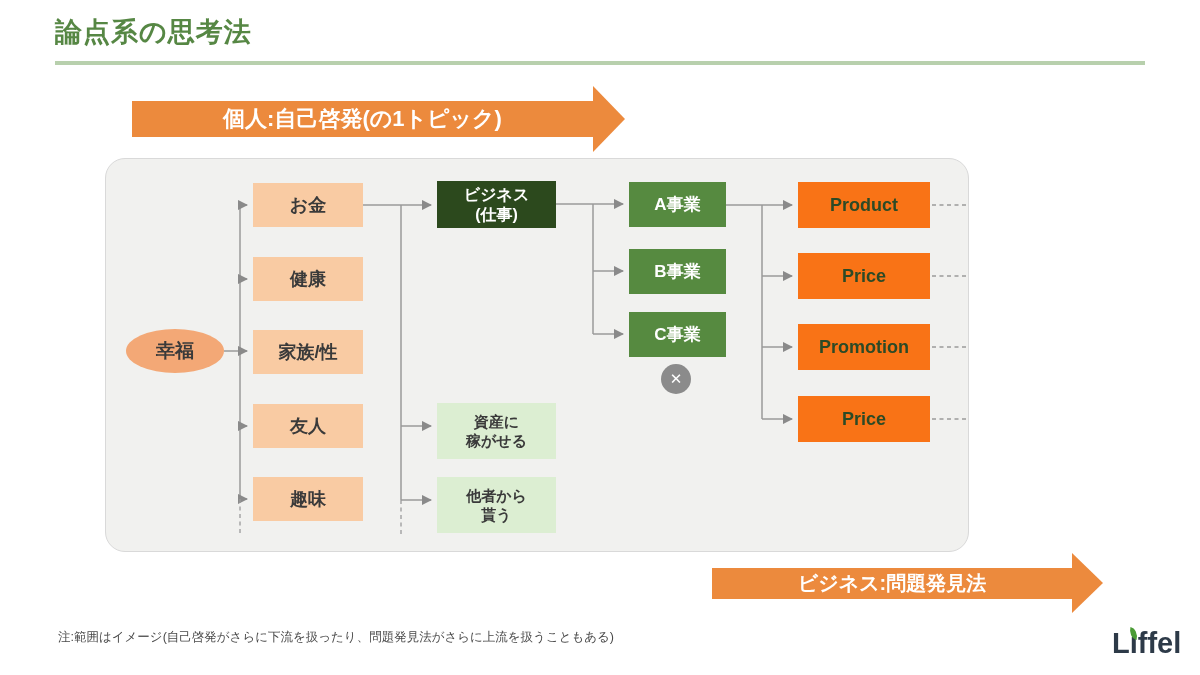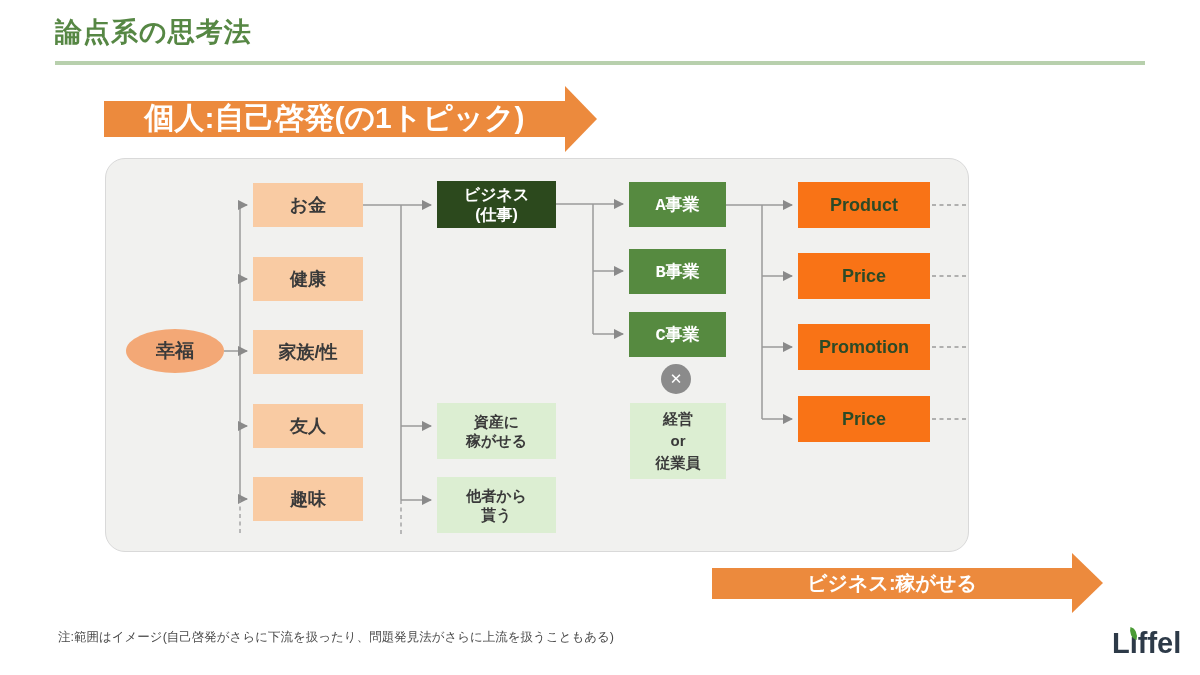--- a/index.html
+++ b/index.html
@@ -8,21 +8,21 @@
 
   .title{position:absolute;left:55px;top:14px;margin:0;font-size:27px;font-weight:bold;
          color:#568744;letter-spacing:1px;}
   .title-rule{position:absolute;left:55px;top:61px;width:1090px;height:4px;background:#b8d0ad;}
 
   .banner{position:absolute;display:flex;align-items:center;}
   .banner-rect{background:#ec8a3d;color:#fff;font-weight:bold;display:flex;
                align-items:center;justify-content:center;}
   .banner-tri{width:0;height:0;}
   .banner-top{left:104px;top:85px;height:67px;}
-  .banner-top .banner-rect{width:461px;height:36px;font-size:30px;}
+  .banner-top .banner-rect{width:461px;height:36px;font-size:22px;margin-left:28px;}
   .banner-top .banner-tri{border-top:33px solid transparent;border-bottom:33px solid transparent;
                           border-left:32px solid #ec8a3d;}
   .banner-bottom{left:712px;top:553px;height:60px;}
   .banner-bottom .banner-rect{width:360px;height:31px;font-size:20px;}
   .banner-bottom .banner-tri{border-top:30px solid transparent;border-bottom:30px solid transparent;
                              border-left:31px solid #ec8a3d;}
 
   .canvas{position:absolute;left:105px;top:158px;width:864px;height:394px;background:#f1f1ef;
           border:1px solid #d9d9d9;border-radius:20px;box-sizing:border-box;}
 
@@ -30,21 +30,21 @@
 
   .node{position:absolute;display:flex;align-items:center;justify-content:center;
         font-weight:bold;color:#3a3a3a;text-align:center;box-sizing:border-box;}
   .ellipse{left:126px;top:329px;width:98px;height:44px;border-radius:50%;
            background:#f3a876;font-size:19px;}
   .peach{left:253px;width:110px;height:44px;background:#f9cba3;font-size:18px;}
   .dark{left:437px;top:181px;width:119px;height:47px;background:#2c491d;color:#ffffff;
         font-size:16px;line-height:1.25;flex-direction:column;}
   .pale{left:437px;width:119px;height:56px;background:#dceed2;font-size:15px;
         line-height:1.3;flex-direction:column;}
-  .abc{left:629px;width:97px;height:45px;background:#568a40;color:#ffffff;font-size:17px;font-family:Liberation Mono, monospace;}
+  .abc{left:629px;width:97px;height:45px;background:#568a40;color:#ffffff;font-size:17px;}
   .role{left:630px;top:403px;width:96px;height:76px;background:#dceed2;font-size:15px;
         line-height:1.45;flex-direction:column;}
   .fourp{left:798px;width:132px;height:46px;background:#f97316;color:#2c4a26;font-size:18px;}
   .times{position:absolute;left:661px;top:364px;width:30px;height:30px;border-radius:50%;
          background:#8b8b8b;color:#fff;display:flex;align-items:center;justify-content:center;
          font-size:15px;font-weight:bold;}
 
   .footnote{position:absolute;left:58px;top:629px;font-size:12.5px;color:#4a4a4a;text-align:right;}
 
   .logo{position:absolute;left:1112px;top:624px;font-size:29px;line-height:38px;font-weight:bold;
@@ -126,33 +126,28 @@
     <span>他者から</span>
     <span>貰う</span>
   </div>
 
   <div class="node abc" style="top:182px">A事業</div>
   <div class="node abc" style="top:249px">B事業</div>
   <div class="node abc" style="top:312px">C事業</div>
 
   <div class="times">✕</div>
 
-  <div class="node role">
-    <span>経営</span>
-    <span>or</span>
-    <span>従業員</span>
-  </div>
 
   <div class="node fourp" style="top:182px">Product</div>
   <div class="node fourp" style="top:253px">Price</div>
   <div class="node fourp" style="top:324px">Promotion</div>
   <div class="node fourp" style="top:396px">Price</div>
 
   <div class="banner banner-bottom">
-    <div class="banner-rect">ビジネス:稼がせる</div>
+    <div class="banner-rect">ビジネス:問題発見法</div>
     <div class="banner-tri"></div>
   </div>
 
   <div class="footnote">注:範囲はイメージ(自己啓発がさらに下流を扱ったり、問題発見法がさらに上流を扱うこともある)</div>
 
   <div class="logo">
     <span>L</span><span class="i-wrap"><span>ı</span><span class="leaf"></span></span><span>ffel</span>
   </div>
 
 </div>

